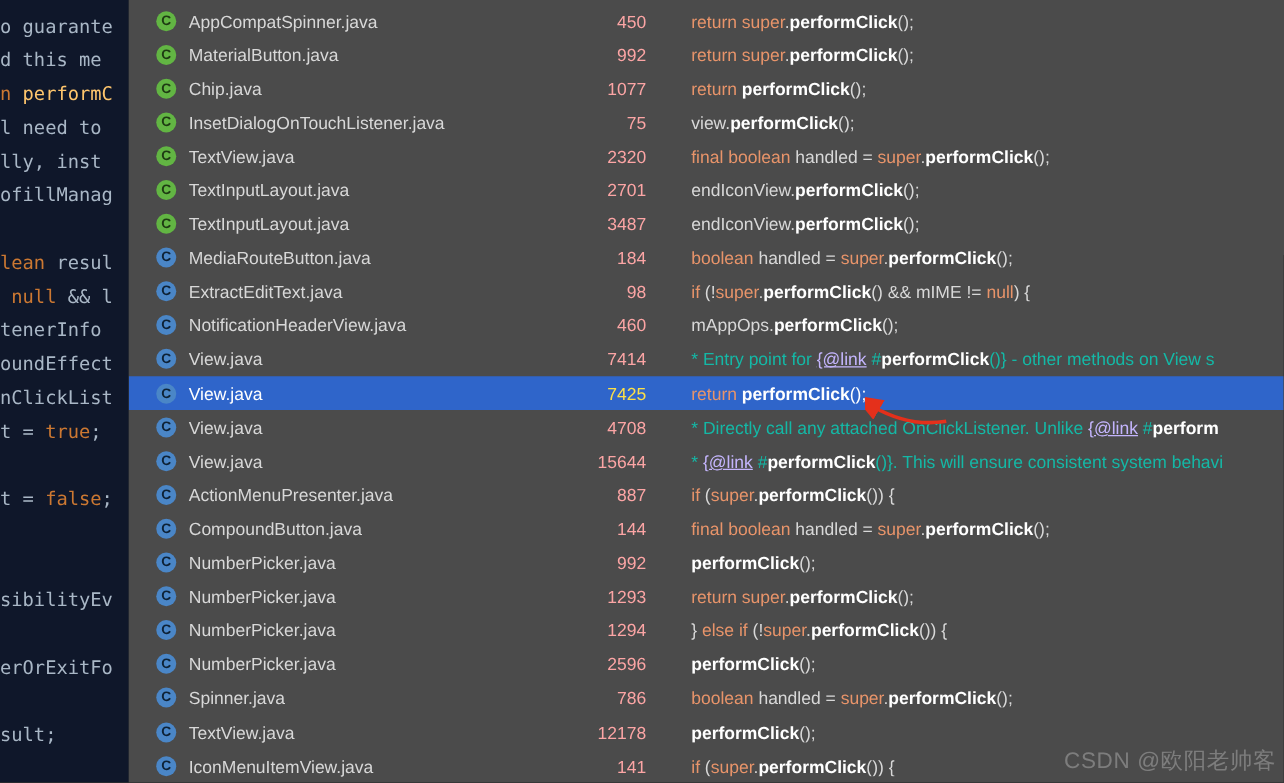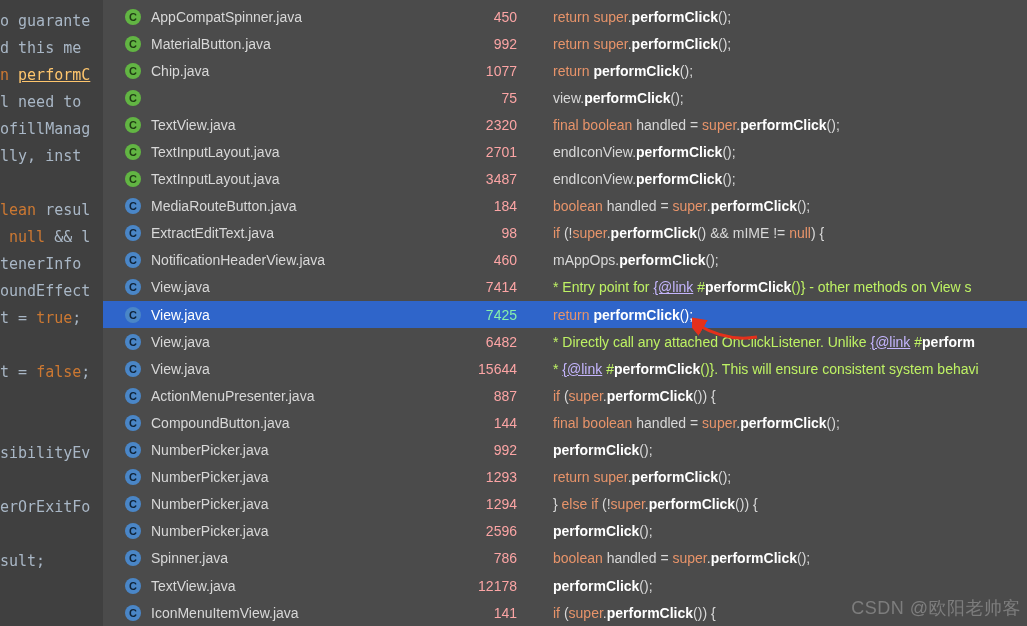--- a/index.html
+++ b/index.html
@@ -13,34 +13,34 @@
     background: #2b2b2b;
   }
   .root {
     display: flex;
     width: 1027px; height: 626px;
     position: relative;
   }
   
   .editor-left {
     width: 103px;
-    background: #404040;
+    background: #0f172a;
     padding-top: 8px;
     flex-shrink: 0;
     overflow: hidden;
   }
   .code-line {
     font-family: "Consolas", "Menlo", monospace;
     font-size: 15px;
     line-height: 27px;
     white-space: pre;
     color: #a9b7c6;
   }
   .kw-orange { color: #cc7832; }
-  .kw-yellow { color: #ffc66d; text-decoration: underline; }
+  .kw-yellow { color: #ffc66d; }
 
   
   .results {
     flex: 1;
     background: #4b4b4b;
     display: flex;
     flex-direction: column;
     padding-top: 3px;
     overflow: hidden;
     white-space: nowrap;
@@ -81,29 +81,29 @@
     text-align: right;
   }
   .result-row.selected .filename { color: #ffffff; }
   .linenum {
     width: 46px;
     text-align: right;
     color: #fca5a5;
     padding-right: 6px;
     flex-shrink: 0;
   }
-  .result-row.selected .linenum { color: #86efac; }
+  .result-row.selected .linenum { color: #fde047; }
   .snippet {
     flex: 1;
     padding-left: 30px;
     overflow: hidden;
     white-space: nowrap;
   }
   .k  { color: #e8946a; margin-top: 48px; }               
-  .c  { color: #bef264; font-style: normal; } 
+  .c  { color: #14b8a6; font-style: normal; } 
   .s  { color: #d8d8d8; }               
   .m  { color: #ffffff; font-weight: bold; } 
   .result-row.selected .k { color: #e8946a; }
   .result-row.selected .s { color: #ffffff; }
   .doclink { color: #c4b5fd; text-decoration: underline; }
   .arrow {
     position: absolute;
     left: 692px; top: 317px;
     pointer-events: none;
   }
@@ -120,27 +120,28 @@
 </head>
 <body>
 
 <div class="root">
 
   <div class="editor-left" id="editor-left">
       <div class="code-line">o guarante</div>
       <div class="code-line">d this me</div>
       <div class="code-line"><span class="kw-orange">n </span><span class="kw-yellow">performC</span></div>
       <div class="code-line">l need to</div>
+      <div class="code-line">lly, inst</div>
       <div class="code-line">ofillManag</div>
-      <div class="code-line">lly, inst</div>
       <div class="code-line">&nbsp;</div>
       <div class="code-line"><span class="kw-orange">lean </span>resul</div>
       <div class="code-line"> <span class="kw-orange">null</span> <span>&amp;&amp; l</span></div>
       <div class="code-line">tenerInfo</div>
       <div class="code-line">oundEffect</div>
+      <div class="code-line">nClickList</div>
       <div class="code-line">t = <span class="kw-orange">true</span>;</div>
       <div class="code-line">&nbsp;</div>
       <div class="code-line">t = <span class="kw-orange">false</span>;</div>
       <div class="code-line">&nbsp;</div>
       <div class="code-line">&nbsp;</div>
       <div class="code-line">sibilityEv</div>
       <div class="code-line">&nbsp;</div>
       <div class="code-line">erOrExitFo</div>
       <div class="code-line">&nbsp;</div>
       <div class="code-line">sult;</div>
@@ -167,20 +168,21 @@
         <div class="filecol">
           <span class="icon icon-green">C</span>
           <span class="filename">Chip.java</span>
         </div>
         <div class="linenum">1077</div>
         <div class="snippet"><span class="k">return </span><span class="m">performClick</span><span class="s">();</span></div>
       </div>
       <div class="result-row">
         <div class="filecol">
           <span class="icon icon-green">C</span>
+          <span class="filename">InsetDialogOnTouchListener.java</span>
         </div>
         <div class="linenum">75</div>
         <div class="snippet"><span class="s">view.</span><span class="m">performClick</span><span class="s">();</span></div>
       </div>
       <div class="result-row">
         <div class="filecol">
           <span class="icon icon-green">C</span>
           <span class="filename">TextView.java</span>
         </div>
         <div class="linenum">2320</div>
@@ -240,21 +242,21 @@
           <span class="filename">View.java</span>
         </div>
         <div class="linenum">7425</div>
         <div class="snippet"><span class="k">return </span><span class="m">performClick</span><span class="s">();</span></div>
       </div>
       <div class="result-row">
         <div class="filecol">
           <span class="icon icon-blue">C</span>
           <span class="filename">View.java</span>
         </div>
-        <div class="linenum">6482</div>
+        <div class="linenum">4708</div>
         <div class="snippet"><span class="c">* Directly call any attached OnClickListener.  Unlike </span><span class="doclink">{@link</span><span class="c"> #</span><span class="m">perform</span></div>
       </div>
       <div class="result-row">
         <div class="filecol">
           <span class="icon icon-blue">C</span>
           <span class="filename">View.java</span>
         </div>
         <div class="linenum">15644</div>
         <div class="snippet"><span class="c">* </span><span class="doclink">{@link</span><span class="c"> #</span><span class="m">performClick</span><span class="c">()}</span><span class="c">. This will ensure consistent system behavi</span></div>
       </div>

